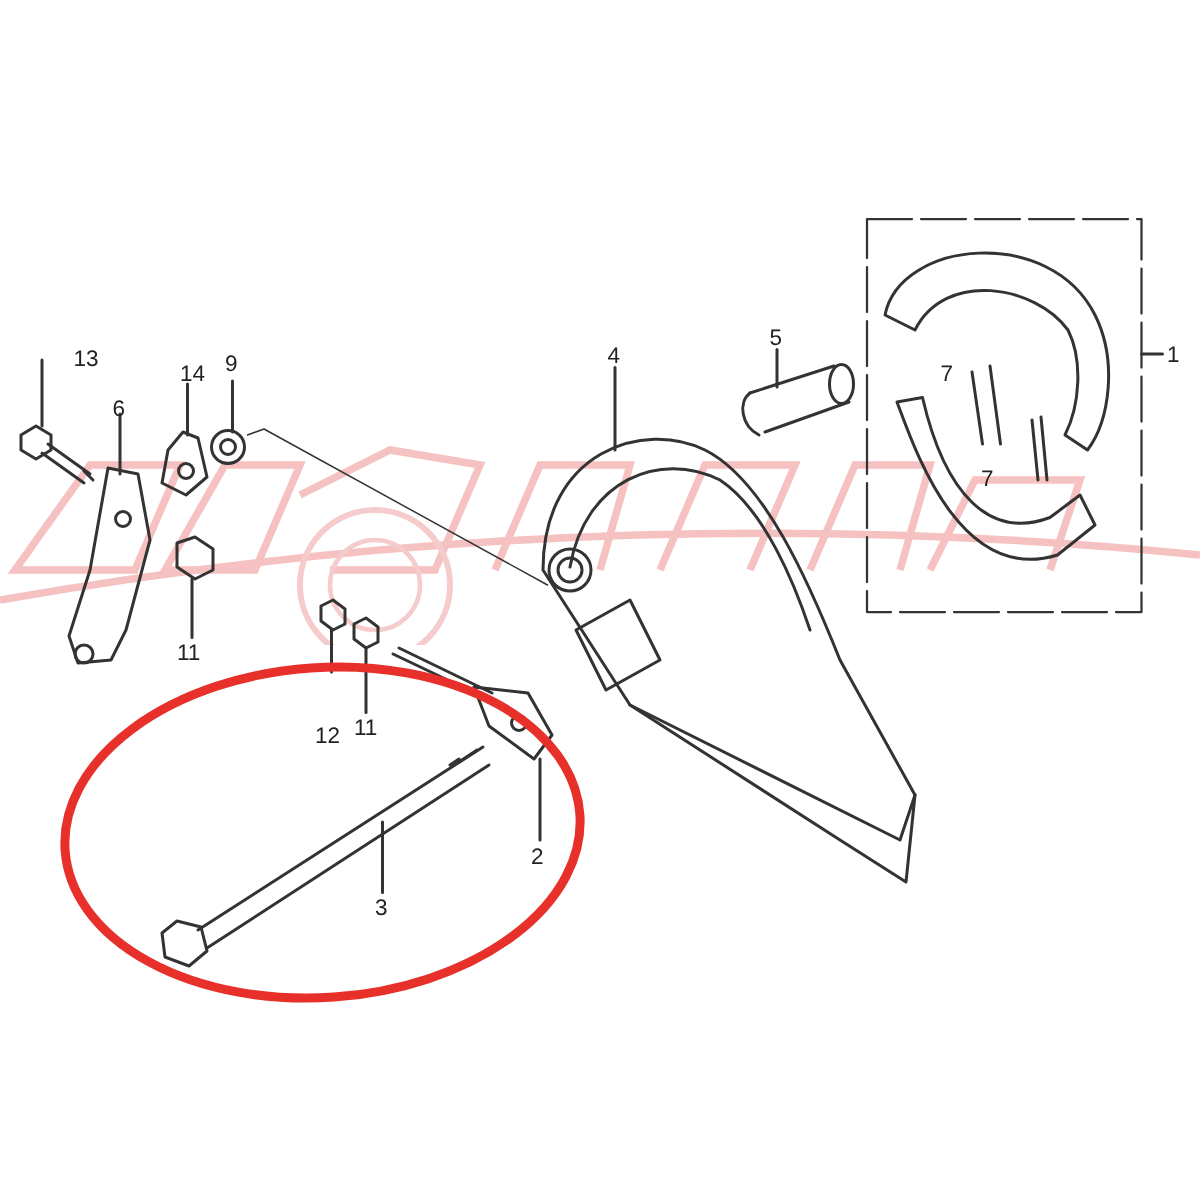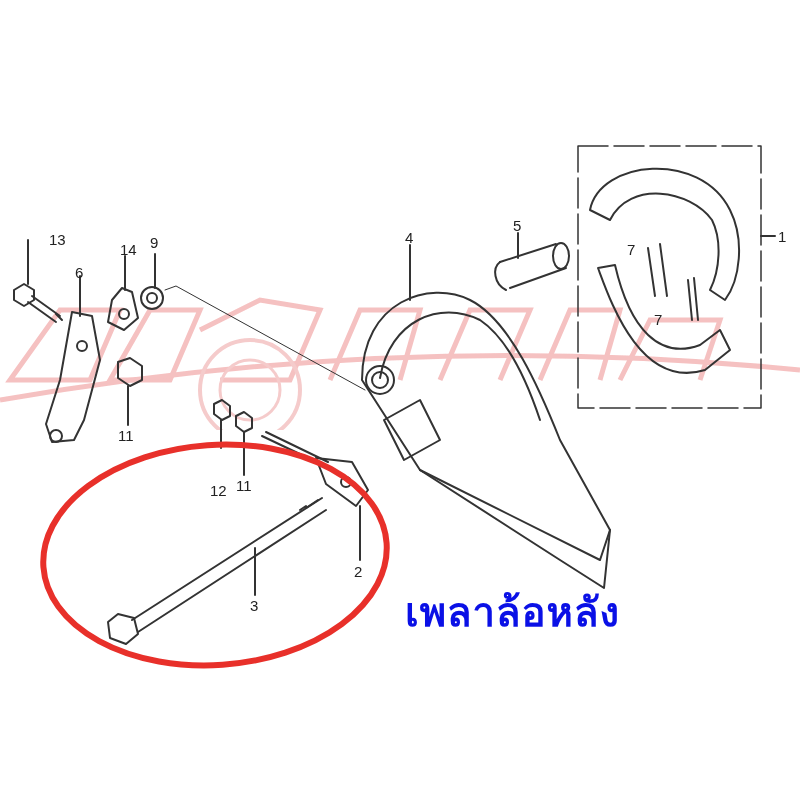--- a/index.html
+++ b/index.html
@@ -129,14 +129,13 @@
   <span class="callout" style="left:210px;top:448px;margin-top:35px;">12</span>
   <span class="callout" style="left:236px;top:478px;">11</span>
   <span class="callout" style="left:354px;top:564px;">2</span>
   <span class="callout" style="left:250px;top:598px;">3</span>
   <span class="callout" style="left:405px;top:230px;">4</span>
   <span class="callout" style="left:513px;top:218px;">5</span>
   <span class="callout" style="left:627px;top:242px;">7</span>
   <span class="callout" style="left:654px;top:312px;">7</span>
   <span class="callout" style="left:778px;top:229px;">1</span>
 
-  <div class="thai-caption">เพลาล้อหลัง</div>
 </div>
 
 </body></html>

